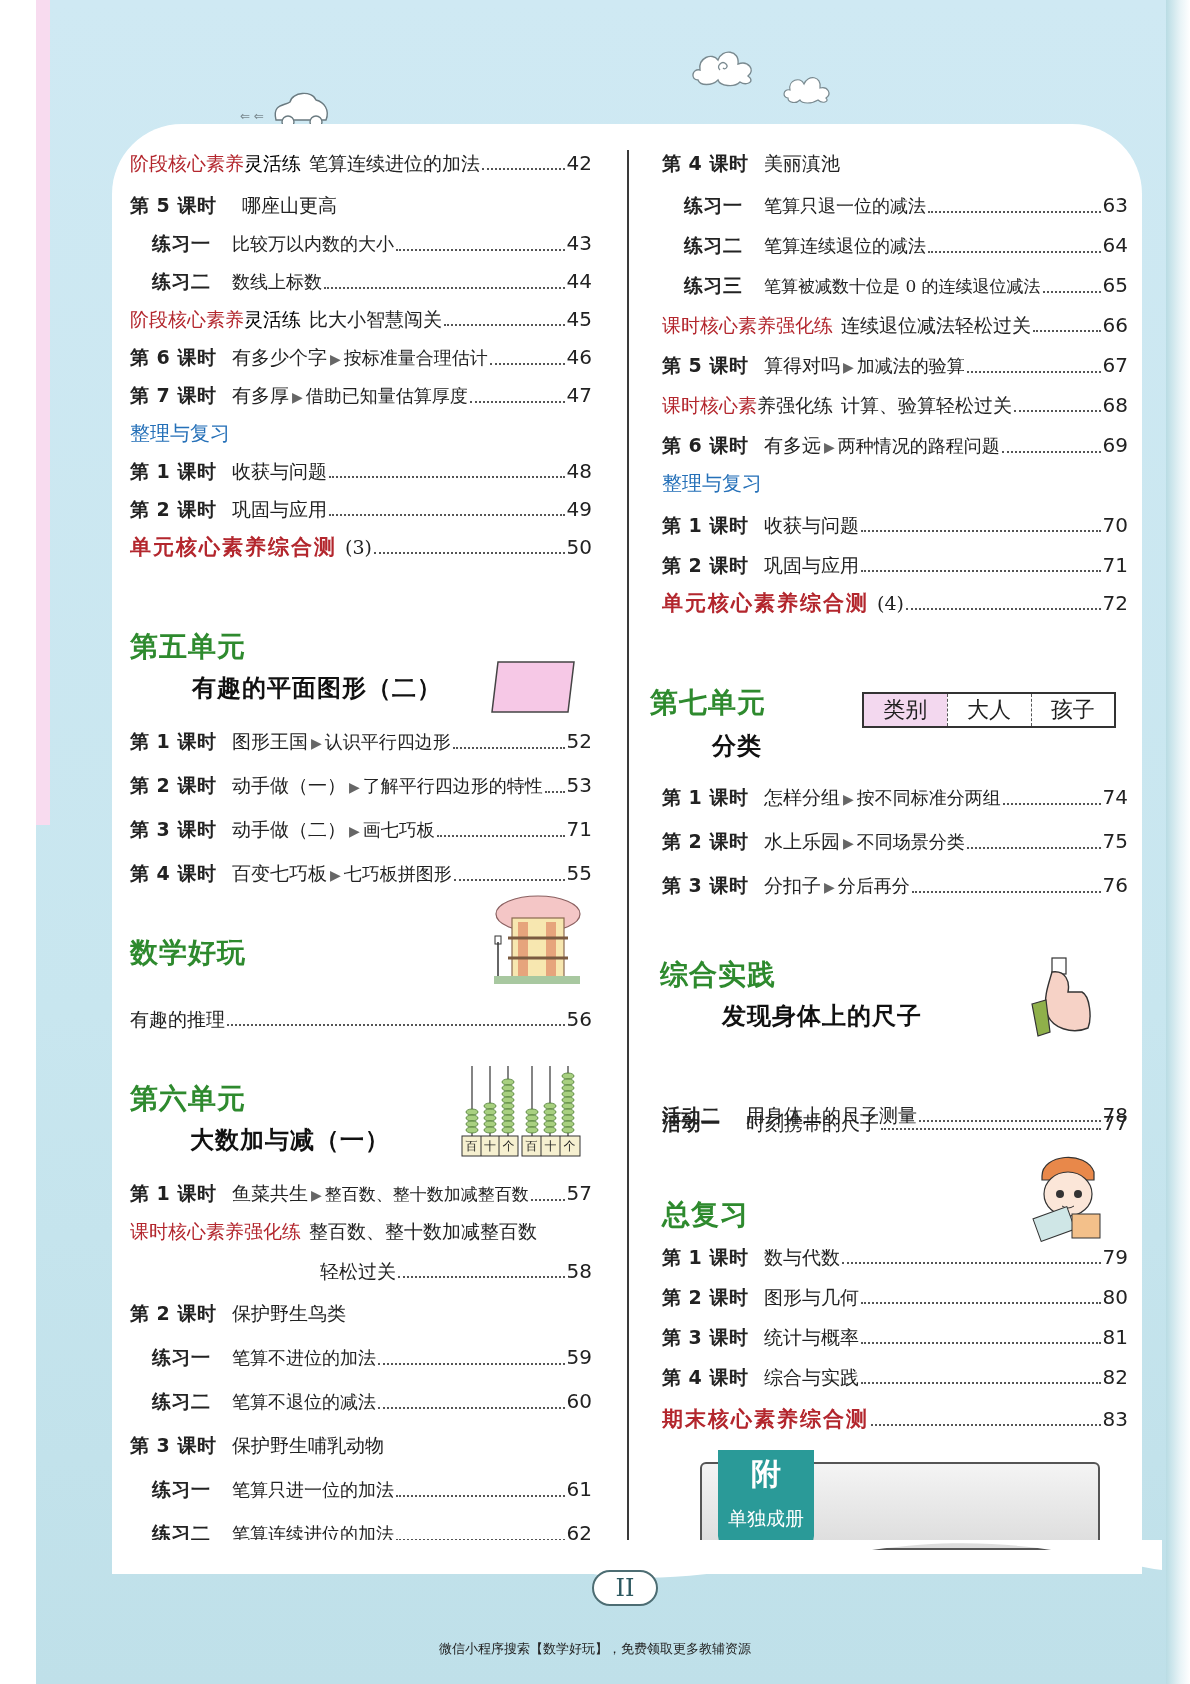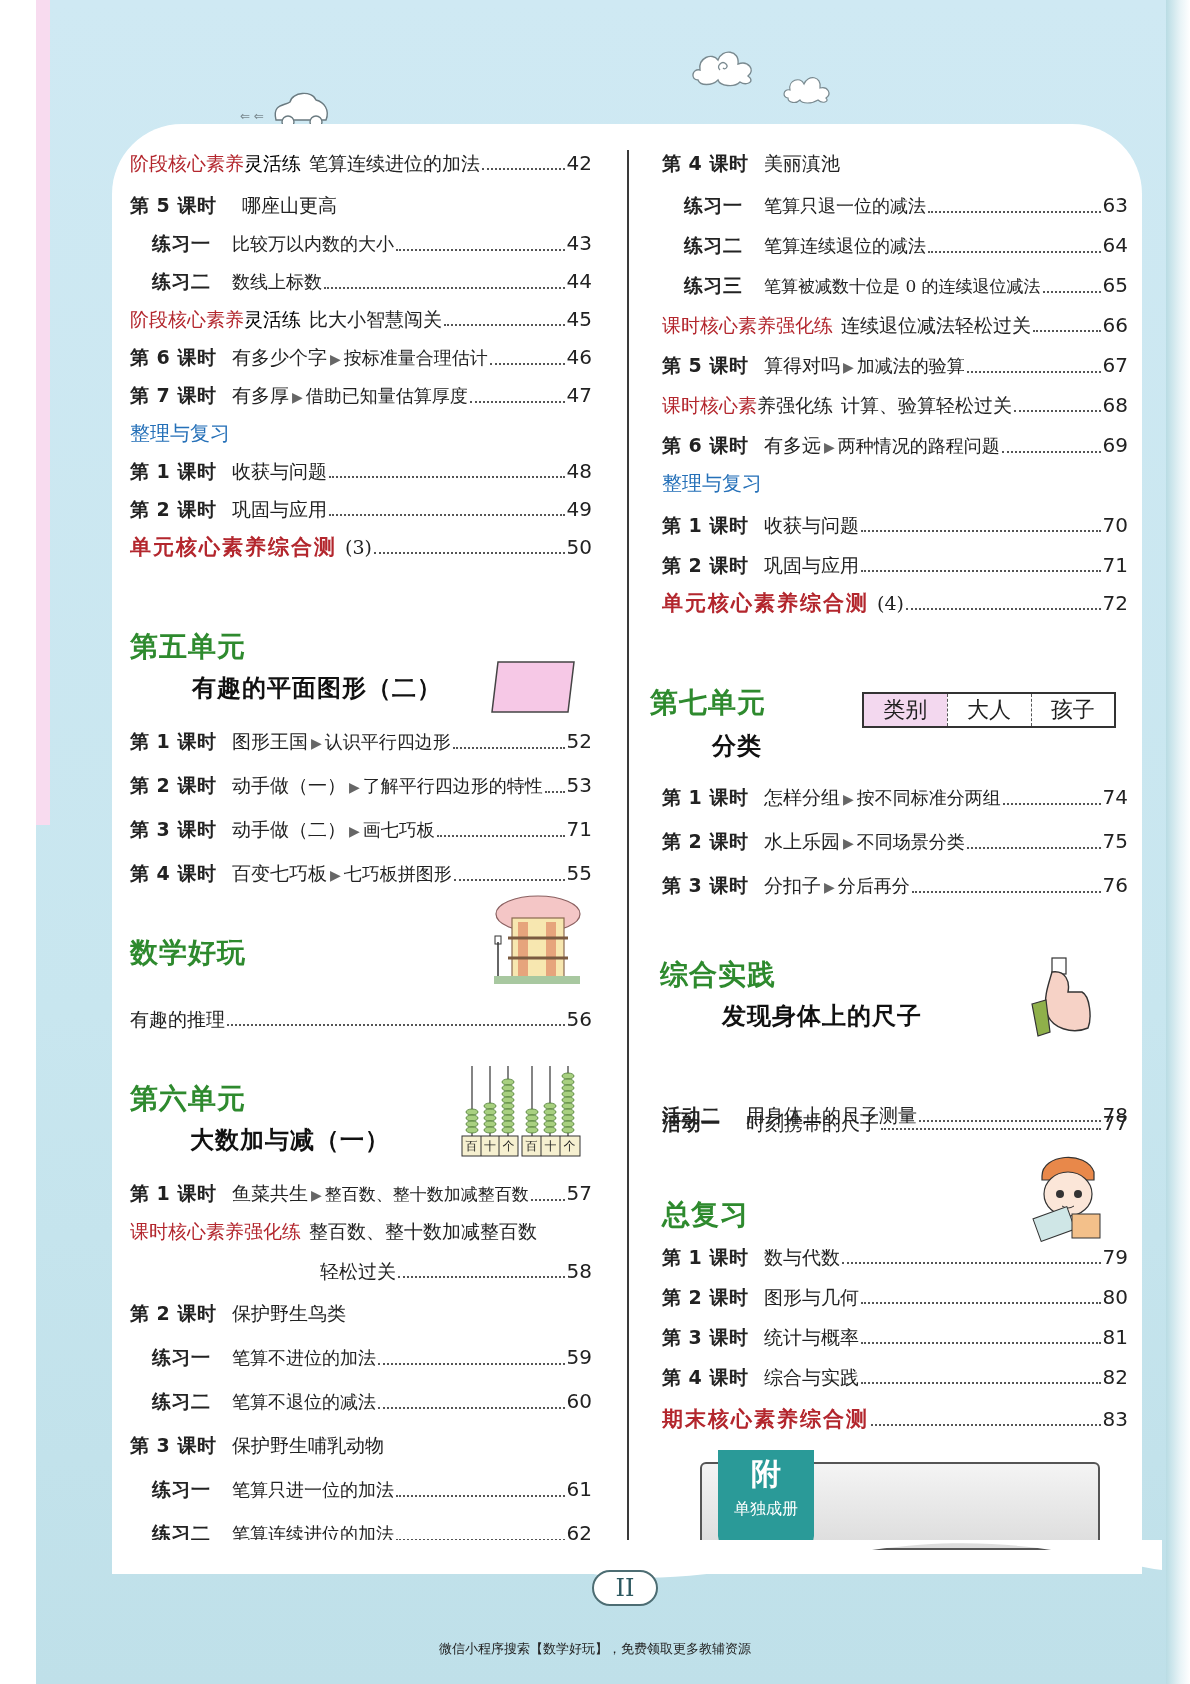--- a/index.html
+++ b/index.html
@@ -82,21 +82,21 @@
   .appendix {
     position: absolute; left: 700px; top: 1462px; width: 400px; height: 88px;
     border: 2px solid #555; border-radius: 6px;
     background: linear-gradient(180deg, #f4f4f4, #dcdcdc);
   }
   .appendix .tab {
     position: absolute; left: 16px; top: -14px; width: 96px; height: 96px;
     background: #2a9a98; border-radius: 0 0 10px 10px; color: #fff; text-align: center;
   }
   .appendix .tab .big { font-size: 30px; font-weight: bold; margin-top: 4px; display: block; }
-  .appendix .tab .small { font-size: 16px; display: block; margin-top: 4px; }
+  .appendix .tab .small { font-size: 19px; display: block; margin-top: 11px; }
   .appendix ul { position: absolute; left: 140px; top: 10px; list-style: none; }
   .appendix li { font-size: 21px; color: #1d6f80; line-height: 34px; }
   .appendix li .bullet { color: #2a9a98; margin-right: 16px; font-size: 14px; vertical-align: middle; }
 
   .page-no {
     position: absolute; left: 592px; top: 1570px; width: 66px; height: 36px;
     border: 2px solid #4d6d73; border-radius: 18px; background: #fff;
     font-family: "DejaVu Serif", "Liberation Serif", serif; font-size: 24px;
     color: #2d5860; text-align: center; line-height: 32px;
   }

